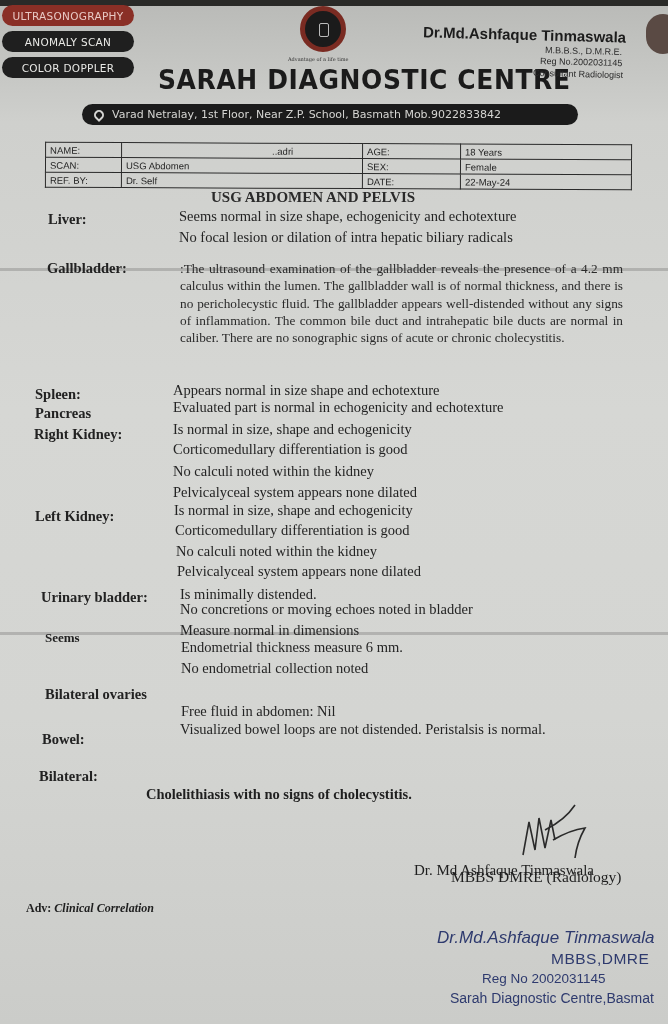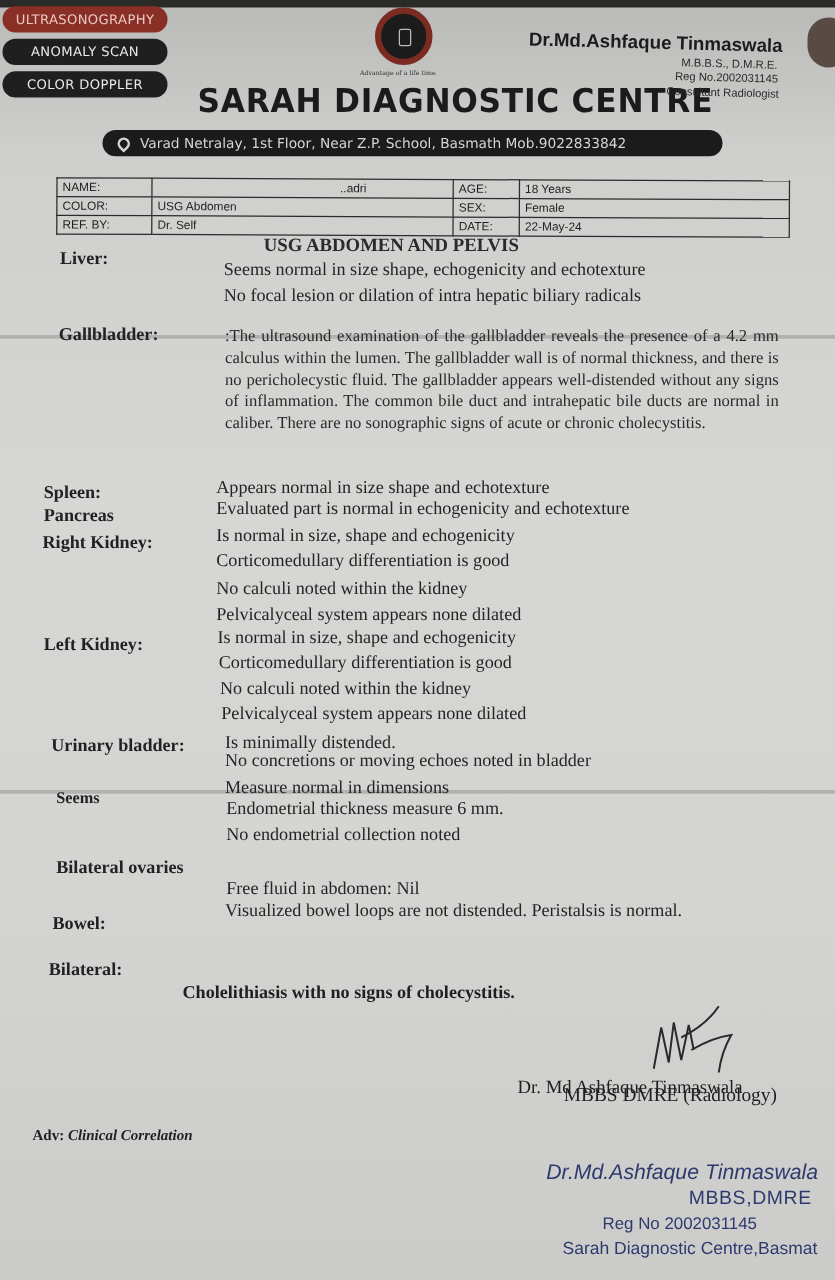--- a/index.html
+++ b/index.html
@@ -51,21 +51,21 @@
     font-family: "DejaVu Sans", sans-serif; font-size: 11px;
     display: flex; align-items: center; padding-left: 12px;
   }
   .pin { display: inline-block; width: 10px; height: 10px; border: 2px solid #d5d5d2; border-radius: 50% 50% 50% 0; transform: rotate(-45deg); margin-right: 8px; }
 
   
   .info { position: absolute; left: 45px; top: 143px; width: 587px; border-collapse: collapse; font-family: "Liberation Sans", sans-serif; font-size: 9.5px; transform: rotate(0.25deg); }
   .info td { border: 1px solid #2b2b2b; height: 15px; padding: 1px 4px; }
   .info td.k { width: 76px; }
   .info td.v { width: 241px; }
-  .info td.k2 { width: 53px; }
+  .info td.k2 { width: 98px; }
 
   .report-title { position: absolute; left: 211px; top: 189px; font-weight: bold; font-size: 15px; color: #2a2a2a; }
 
   .sec-label { position: absolute; font-weight: bold; font-size: 14.5px; color: #222; }
   .line { position: absolute; font-size: 14.5px; color: #242424; white-space: nowrap; }
   .para { position: absolute; left: 180px; top: 260px; width: 443px; font-size: 13.3px; line-height: 17.3px; text-align: justify; color: #2a2a2a; }
 
   .impression { position: absolute; left: 146px; top: 786px; font-weight: bold; font-size: 14.5px; }
 
   .signature { position: absolute; left: 515px; top: 800px; width: 80px; height: 60px; }
@@ -110,37 +110,37 @@
 
   <table class="info">
     <tbody>
         <tr>
       <td class="k">NAME:</td>
       <td class="v" style="padding-left:150px">..adri</td>
       <td class="k2">AGE:</td>
       <td>18 Years</td>
     </tr>
     <tr>
-      <td class="k">COLOR:</td>
+      <td class="k">SCAN:</td>
       <td class="v">USG Abdomen</td>
       <td class="k2">SEX:</td>
       <td>Female</td>
     </tr>
     <tr>
       <td class="k">REF. BY:</td>
       <td class="v">Dr. Self</td>
       <td class="k2">DATE:</td>
       <td>22-May-24</td>
     </tr>
   </tbody>
     </table>
 
   <div class="report-title">USG ABDOMEN AND PELVIS</div>
 
-  <div class="sec-label" style="left:48px;top:199px">Liver:</div>
+  <div class="sec-label" style="left:48px;top:211px">Liver:</div>
   <div class="line" style="left:179px;top:208px">Seems normal in size shape, echogenicity and echotexture</div>
   <div class="line" style="left:179px;top:229px">No focal lesion or dilation of intra hepatic biliary radicals</div>
 
   <div class="sec-label" style="left:47px;top:260px">Gallbladder:</div>
   <div class="para">:The ultrasound examination of the gallbladder reveals the presence of a 4.2 mm calculus within the lumen. The gallbladder wall is of normal thickness, and there is no pericholecystic fluid. The gallbladder appears well-distended without any signs of inflammation. The common bile duct and intrahepatic bile ducts are normal in caliber. There are no sonographic signs of acute or chronic cholecystitis.</div>
 
   <div class="sec-label" style="left:35px;top:386px">Spleen:</div>
   <div class="line" style="left:173px;top:382px">Appears normal in size shape and echotexture</div>
   <div class="sec-label" style="left:35px;top:405px">Pancreas</div>
   <div class="line" style="left:173px;top:399px">Evaluated part is normal in echogenicity and echotexture</div>

